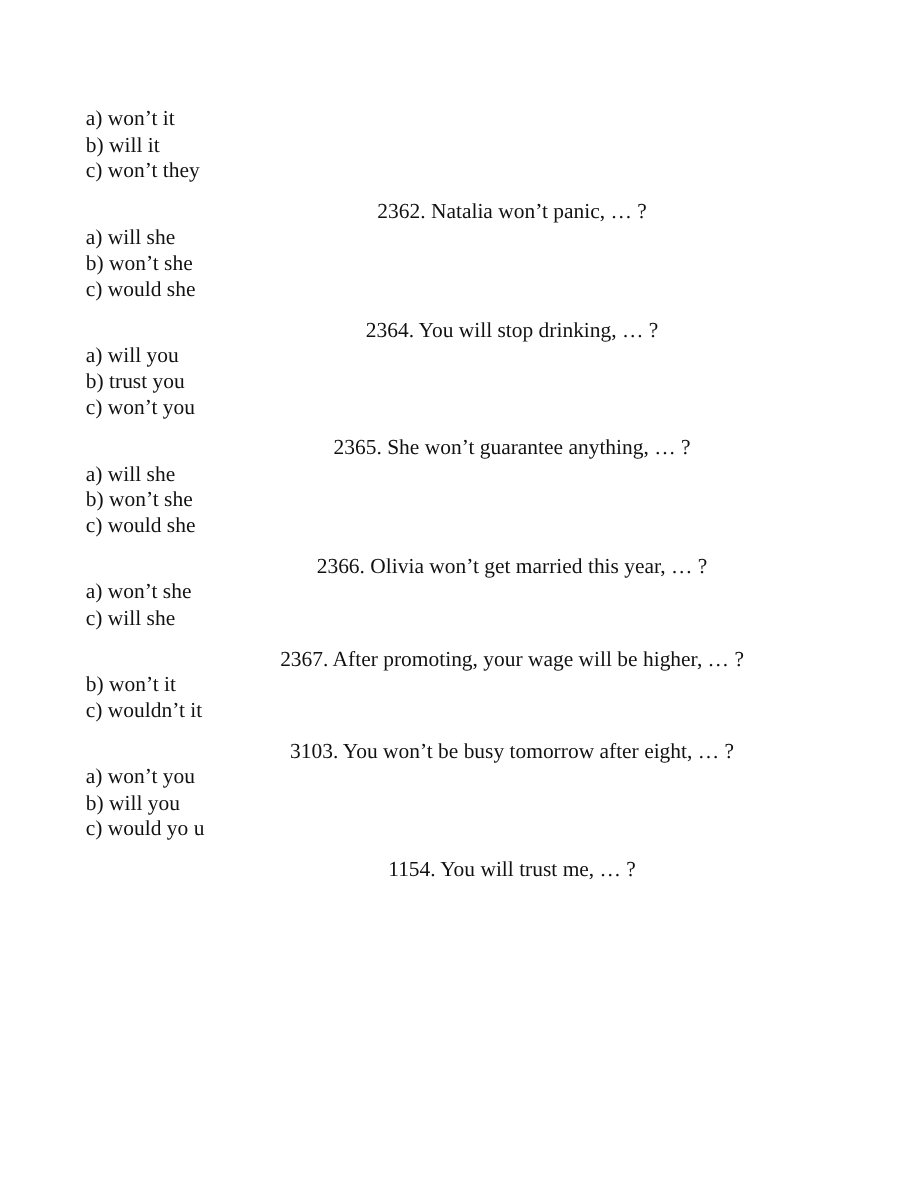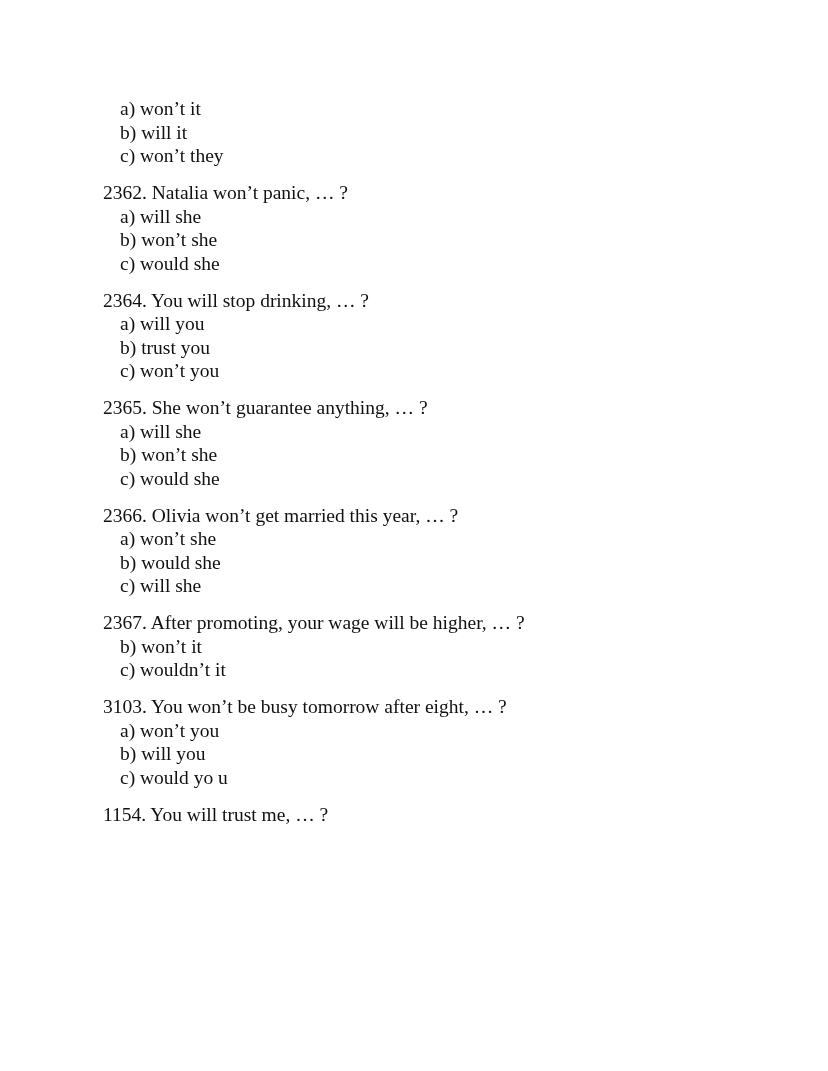--- a/index.html
+++ b/index.html
@@ -25,23 +25,24 @@
     .group {
       margin-bottom: 13.2px;
     }
     .line {
       height: 23.6px;
       line-height: 23.6px;
       white-space: nowrap;
     }
     .question {
       padding-left: 103px;
+      text-align: center;
     }
     .option {
-      padding-left: 120px;
+      padding-left: 78px;
       font-family: Liberation Serif, serif;
     }
   </style>
 </head>
 <body>
 
 <div class="page">
 
   <div class="group">
     <div class="line option"><span>a)</span> <span>won’t it</span></div>
@@ -67,21 +68,20 @@
   <div class="group">
     <div class="line question"><span>2365.</span> <span>She won’t guarantee anything, … ?</span></div>
     <div class="line option"><span>a)</span> <span>will she</span></div>
     <div class="line option"><span>b)</span> <span>won’t she</span></div>
     <div class="line option"><span>c)</span> <span>would she</span></div>
   </div>
 
   <div class="group">
     <div class="line question"><span>2366.</span> <span>Olivia won’t get married this year, … ?</span></div>
     <div class="line option"><span>a)</span> <span>won’t she</span></div>
-    <div class="line option"><span>b)</span> <span>would she</span></div>
     <div class="line option"><span>c)</span> <span>will she</span></div>
   </div>
 
   <div class="group">
     <div class="line question"><span>2367.</span> <span>After promoting, your wage will be higher, … ?</span></div>
     <div class="line option"><span>b)</span> <span>won’t it</span></div>
     <div class="line option"><span>c)</span> <span>wouldn’t it</span></div>
   </div>
 
   <div class="group">

